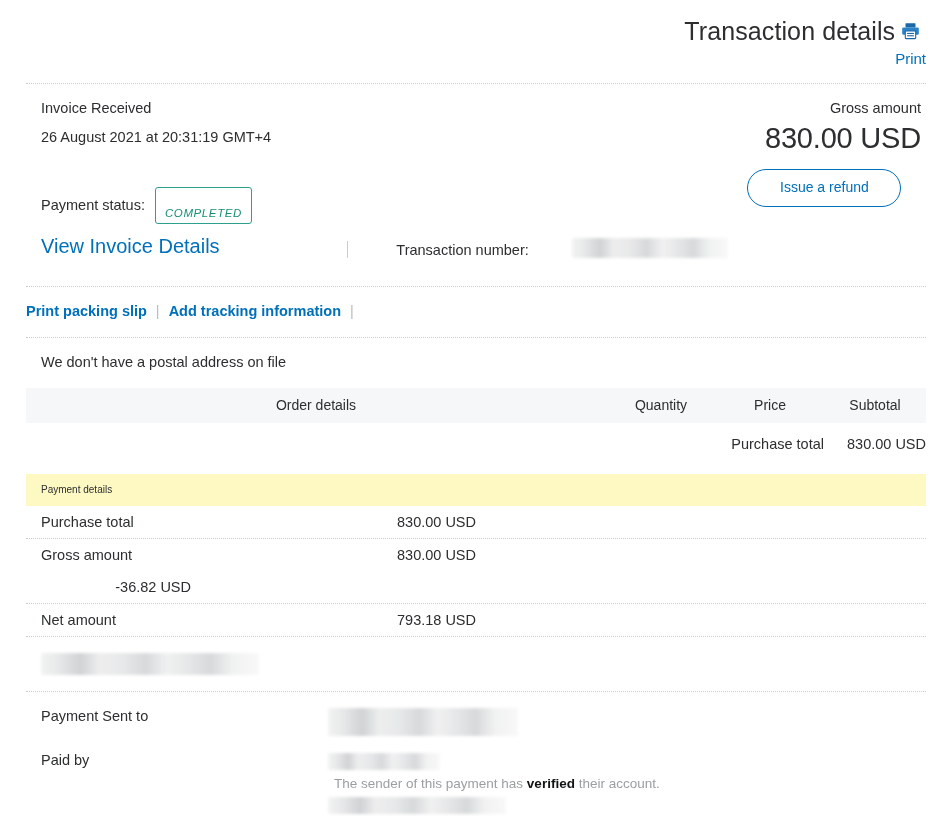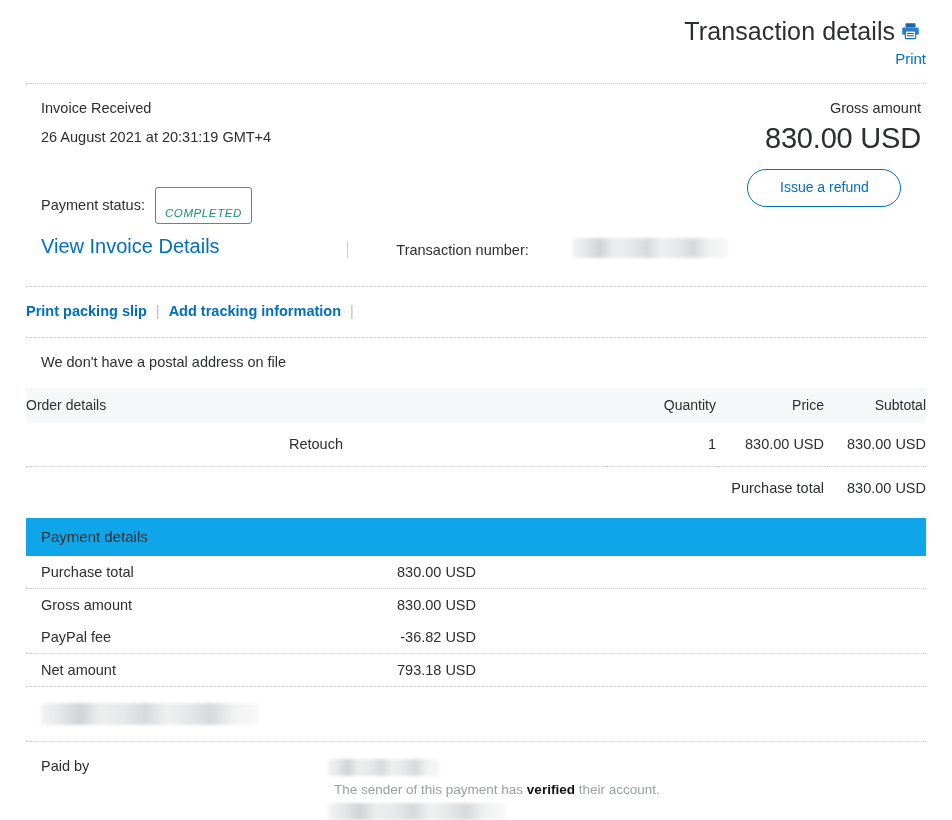--- a/index.html
+++ b/index.html
@@ -208,20 +208,21 @@
     width: 100%;
     border-collapse: collapse;
     font-size: 14px;
   }
   table.order thead th {
     background: #f5f7f8;
     font-weight: 400;
     color: #2c2e2f;
     padding: 9px 0 10px 0;
     font-size: 14px;
+    text-align: center;
   }
   th.col-details { text-align: left; padding-left: 15px; }
   th.col-qty  { text-align: right; width: 110px; padding-right: 14px; }
   th.col-price{ text-align: right; width: 108px; }
   th.col-sub  { text-align: right; width: 102px; padding-right: 6px; }
 
   table.order tbody td {
     padding: 13px 0 14px 0;
     font-size: 14.5px;
     color: #2c2e2f;
@@ -229,23 +230,23 @@
   td.c-details { text-align: center; padding-left: 15px; }
   td.c-qty   { text-align: right; padding-right: 14px; }
   td.c-price { text-align: right; }
   td.c-sub   { text-align: right; padding-right: 6px; }
   tr.item-row td { border-bottom: 1px dotted #c9cdd0; }
   tr.total-row td { padding-top: 11px; padding-bottom: 12px; }
 
   
   .pd-band {
     margin: 8px 26px 0 26px;
-    background: #0ea5e9;
+    background: #fef9c3;
     padding: 10px 0 11px 15px;
-    font-size: 15px;
+    font-size: 10px;
     color: #2c2e2f;
   }
   .pd-list { padding: 0 26px; }
   .pd-row {
     display: flex;
     align-items: center;
     padding: 8px 0 8px 15px;
     font-size: 14.5px;
     color: #2c2e2f;
   }
@@ -339,26 +340,20 @@
   <table class="order">
     <thead>
       <tr>
         <th class="col-details">Order details</th>
         <th class="col-qty">Quantity</th>
         <th class="col-price">Price</th>
         <th class="col-sub">Subtotal</th>
       </tr>
     </thead>
     <tbody>
-      <tr class="item-row">
-        <td class="c-details">Retouch</td>
-        <td class="c-qty">1</td>
-        <td class="c-price">830.00 USD</td>
-        <td class="c-sub">830.00 USD</td>
-      </tr>
       <tr class="total-row">
         <td class="c-details"></td>
         <td class="c-qty"></td>
         <td class="c-price">Purchase total</td>
         <td class="c-sub">830.00 USD</td>
       </tr>
     </tbody>
   </table>
 </div>
 
@@ -370,49 +365,48 @@
     <span class="pd-label">Purchase total</span>
     <span class="pd-value">830.00 USD</span>
   </div>
 
   <div class="pd-row">
     <span class="pd-label">Gross amount</span>
     <span class="pd-value">830.00 USD</span>
   </div>
 
   <div class="pd-row ruled">
-    <span class="pd-label">PayPal fee</span>
     <span class="pd-value">-36.82 USD</span>
   </div>
 
   <div class="pd-row ruled">
     <span class="pd-label">Net amount</span>
     <span class="pd-value">793.18 USD</span>
   </div>
 
   <div class="pd-field">
     <span class="pd-body">
       <span class="redact r-invoice"></span>
     </span>
   </div>
 </div>
 <div class="dotted-rule field-rule"></div>
 
 <div class="pd-list">
+  <div class="pd-field">
+    <span class="pd-label">Payment Sent to</span>
+    <span class="pd-body">
+      <span class="redact r-sentto"></span>
+    </span>
+  </div>
+
   <div class="pd-field">
     <span class="pd-label">Paid by</span>
     <span class="pd-body">
       <span class="redact r-paidby-1"></span>
       <div class="verified-note">
         <span>The sender of this payment has </span><b>verified</b><span> their account.</span>
       </div>
       <span class="redact r-paidby-2"></span>
     </span>
   </div>
-
-  <div class="pd-field">
-    <span class="pd-label">Payment Sent to</span>
-    <span class="pd-body">
-      <span class="redact r-sentto"></span>
-    </span>
-  </div>
 </div>
 <div class="dotted-rule bottom-rule"></div>
 
 </body></html>

